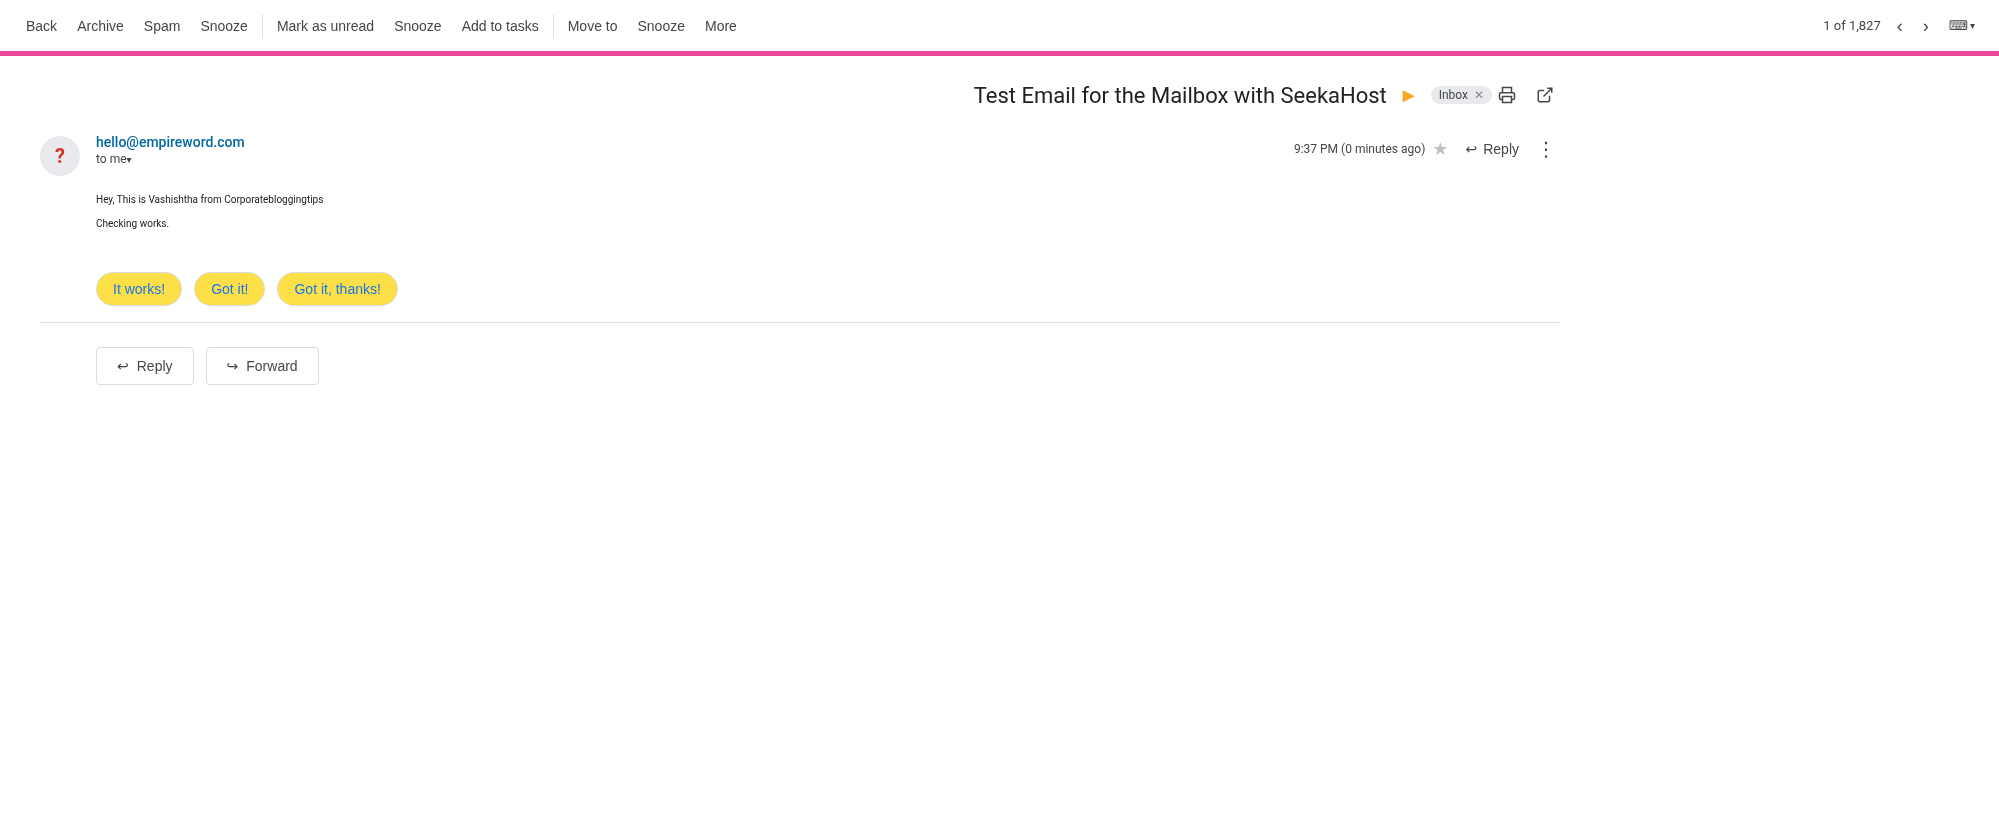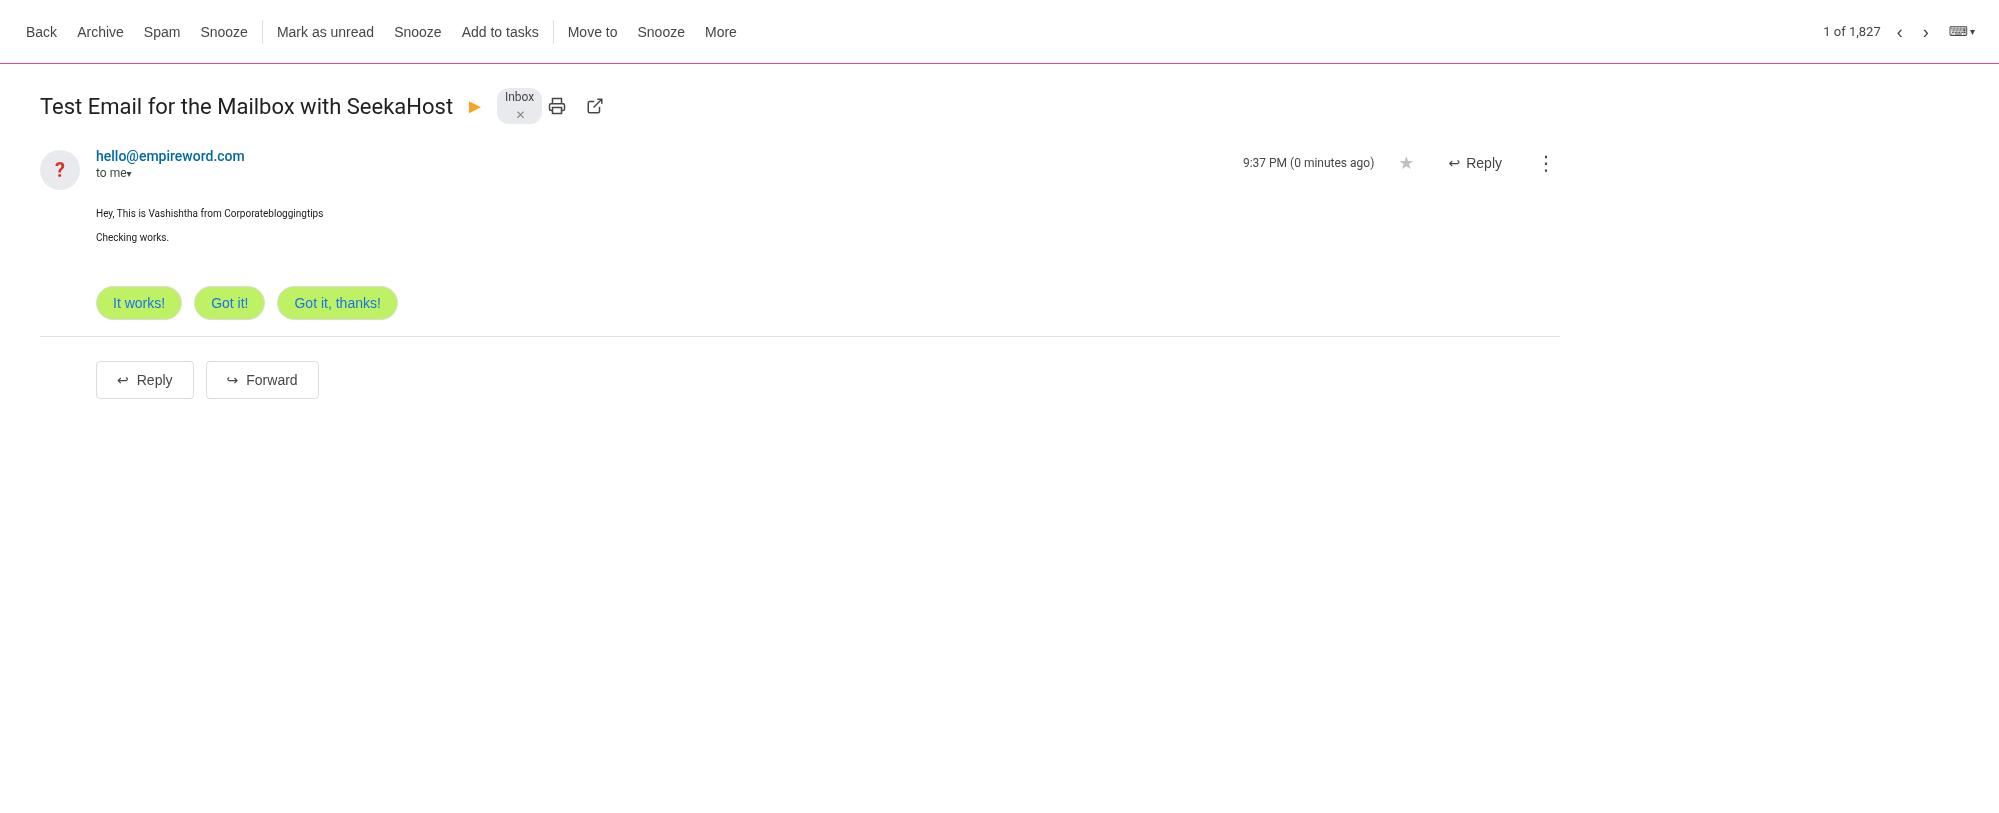--- a/index.html
+++ b/index.html
@@ -9,23 +9,23 @@
       color: #202124;
       font-size: 14px;
       min-height: 813px;
     }
 
     
     .toolbar {
       display: flex;
       align-items: center;
       padding: 8px 16px;
-      border-bottom: 1px solid #ec4899;
+      border-bottom: 5px solid #ec4899;
       gap: 0;
-      height: 64px;
+      height: 56px;
       justify-content: space-between;
     }
     .toolbar-btn {
       background: none;
       border: none;
       cursor: pointer;
       color: #444746;
       font-size: 14px;
       padding: 6px 10px;
       border-radius: 4px;
@@ -75,22 +75,23 @@
     
     .email-container {
       padding: 8px 40px 40px 40px;
       max-width: 1600px;
     }
 
     
     .email-subject-row {
       display: flex;
       align-items: center;
-      justify-content: flex-start;
+      justify-content: flex-end;
       padding: 16px 0 8px 0;
+      margin-left: 37px;
     }
     .email-subject-left {
       display: flex;
       align-items: center;
       gap: 12px;
     }
     .email-subject-title {
       font-size: 22px;
       font-weight: 400;
       color: #202124;
@@ -101,21 +102,20 @@
     }
     .inbox-badge {
       display: flex;
       align-items: center;
       background: #e8eaed;
       border-radius: 12px;
       padding: 2px 8px;
       font-size: 12px;
       color: #444746;
       gap: 4px;
-      flex-direction: column;
     }
     .inbox-badge-x {
       cursor: pointer;
       color: #888;
       font-size: 12px;
       margin-left: 2px;
     }
     .email-subject-actions {
       display: flex;
       align-items: center;
@@ -178,21 +178,21 @@
       margin-top: 2px;
       cursor: pointer;
     }
     .sender-to-arrow {
       font-size: 10px;
       color: #444746;
     }
     .email-header-right {
       display: flex;
       align-items: center;
-      gap: 20px;
+      gap: 3px;
     }
     .email-time {
       font-size: 12px;
       color: #444746;
       white-space: nowrap;
     }
     .star-btn {
       background: none;
       border: none;
       cursor: pointer;
@@ -236,21 +236,21 @@
     }
 
     
     .smart-replies {
       padding: 16px 56px;
       display: flex;
       gap: 12px;
       flex-wrap: wrap;
     }
     .smart-reply-btn {
-      background: #bef264;
+      background: #fde047;
       border: 1px solid #dadce0;
       border-radius: 20px;
       padding: 8px 16px;
       font-size: 14px;
       color: #1a73e8;
       cursor: pointer;
       white-space: nowrap;
     }
 
     

